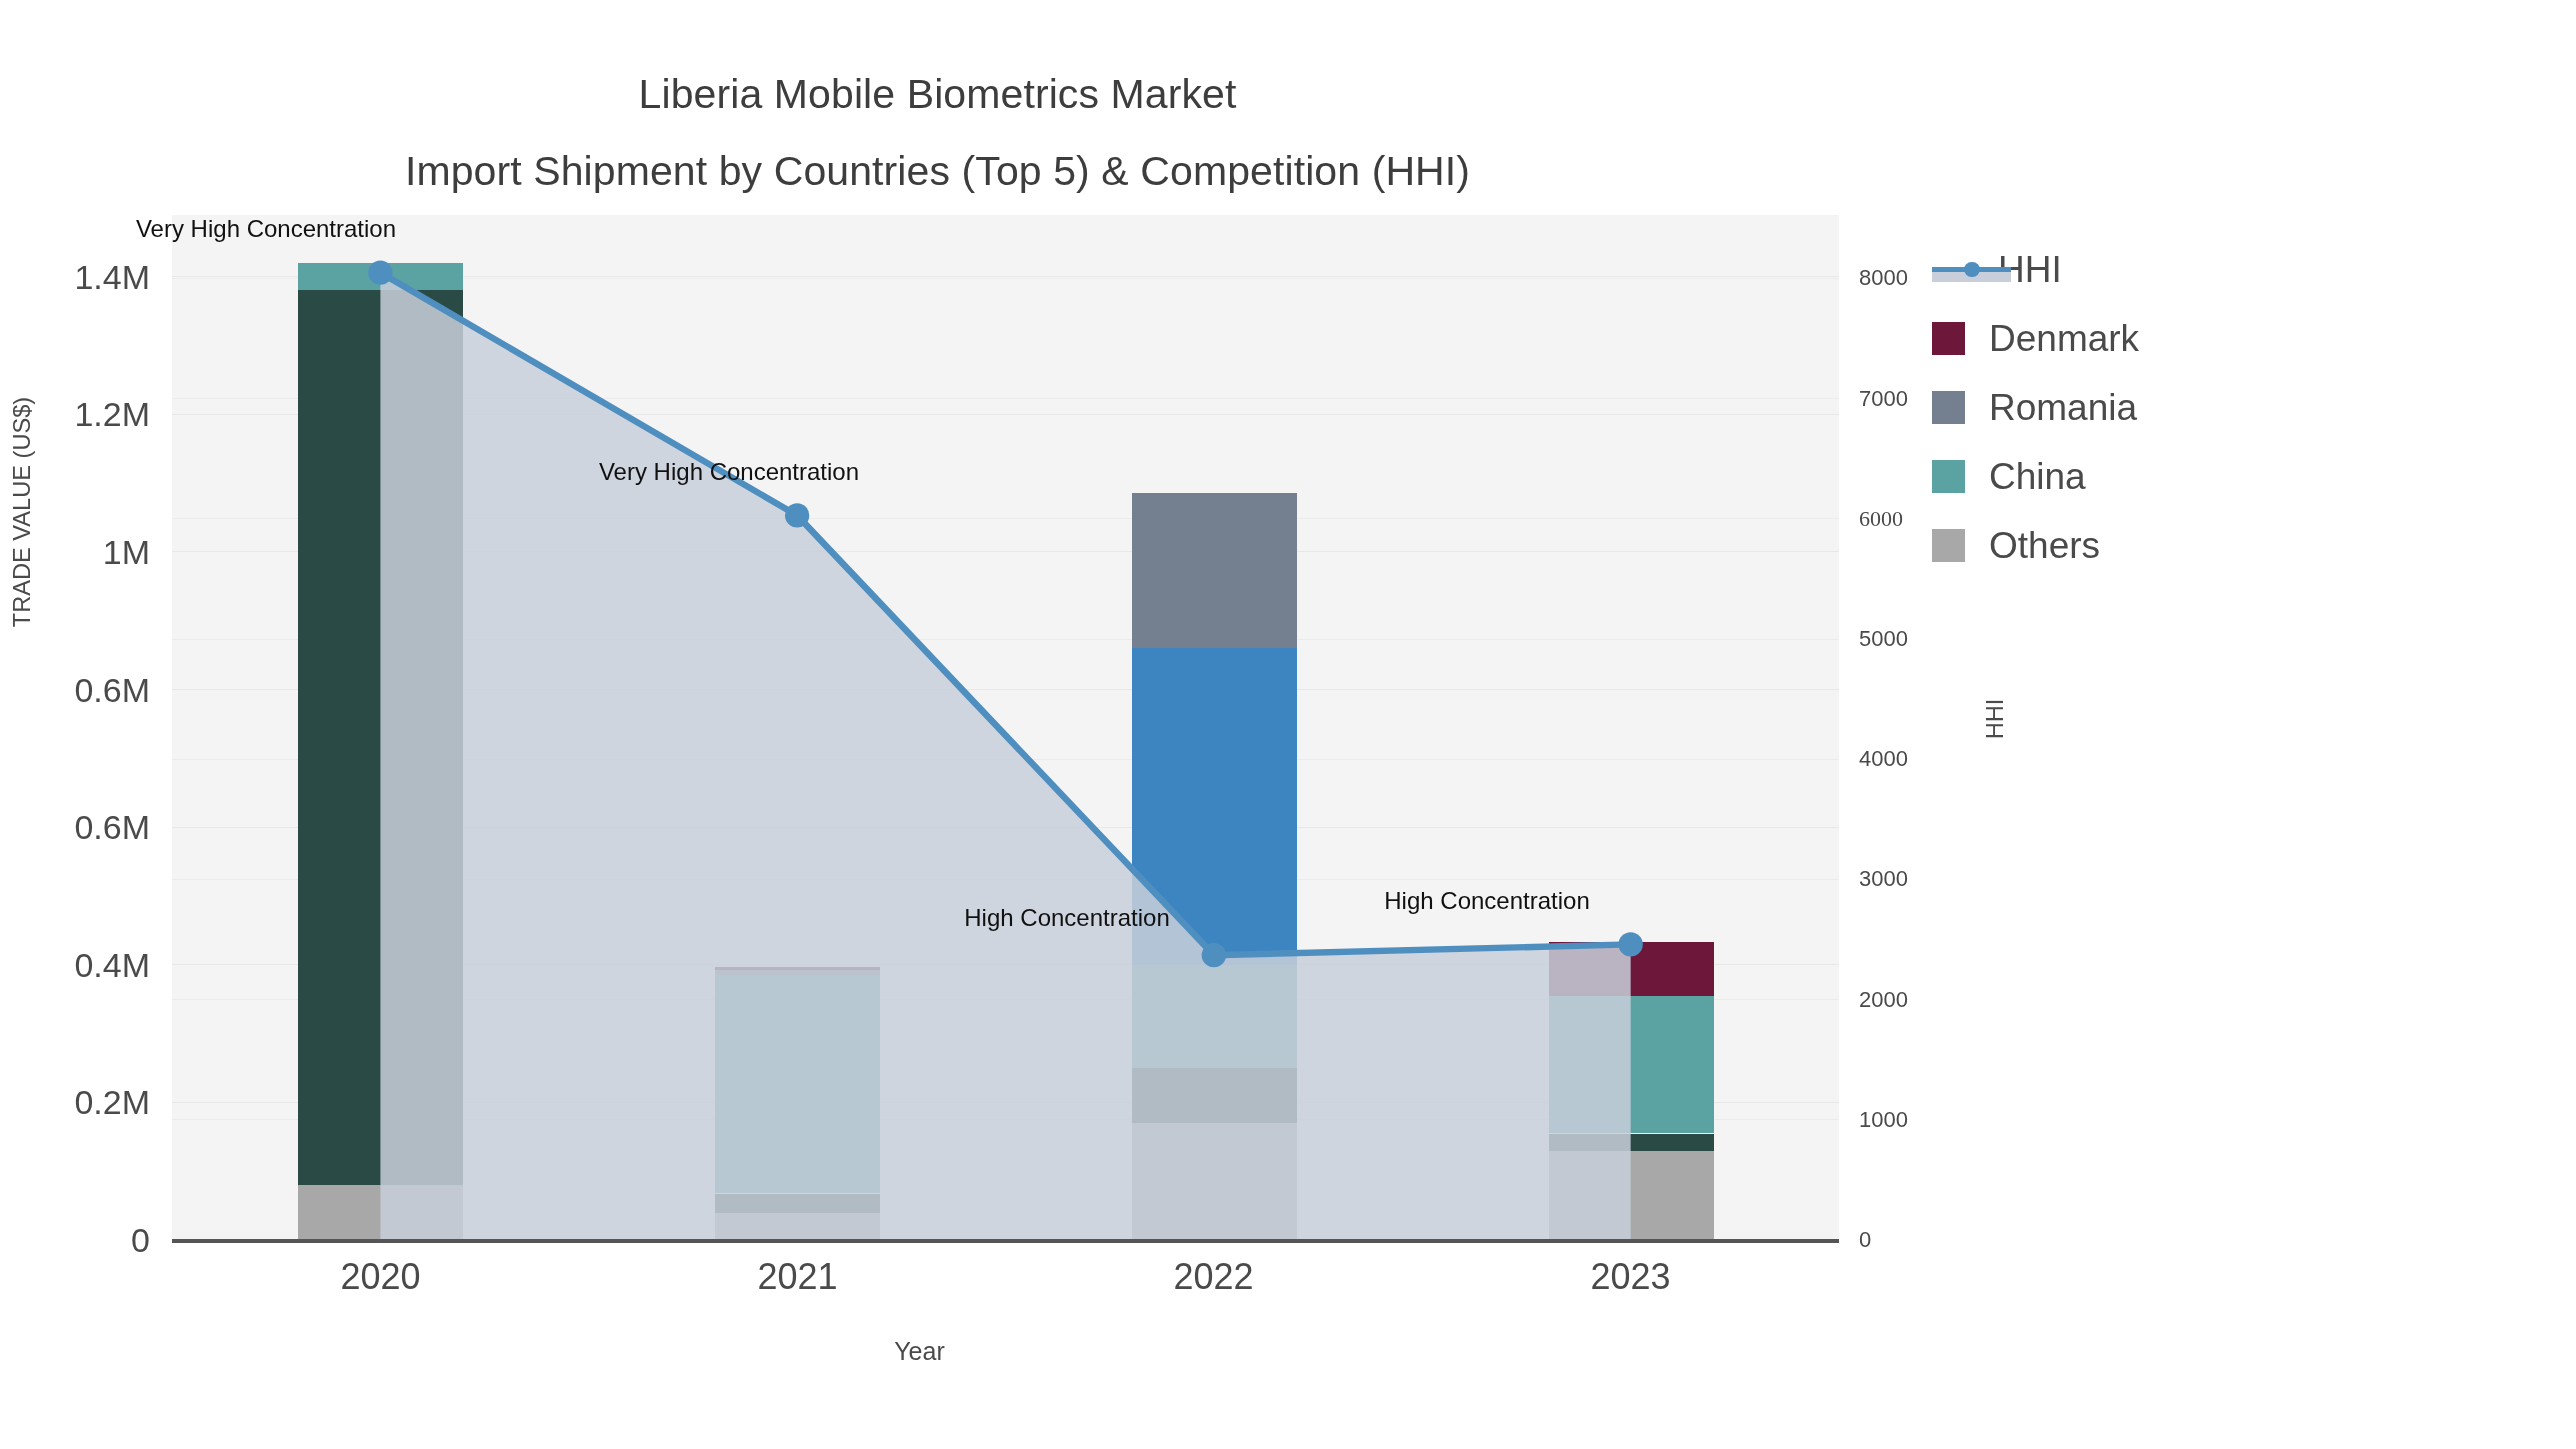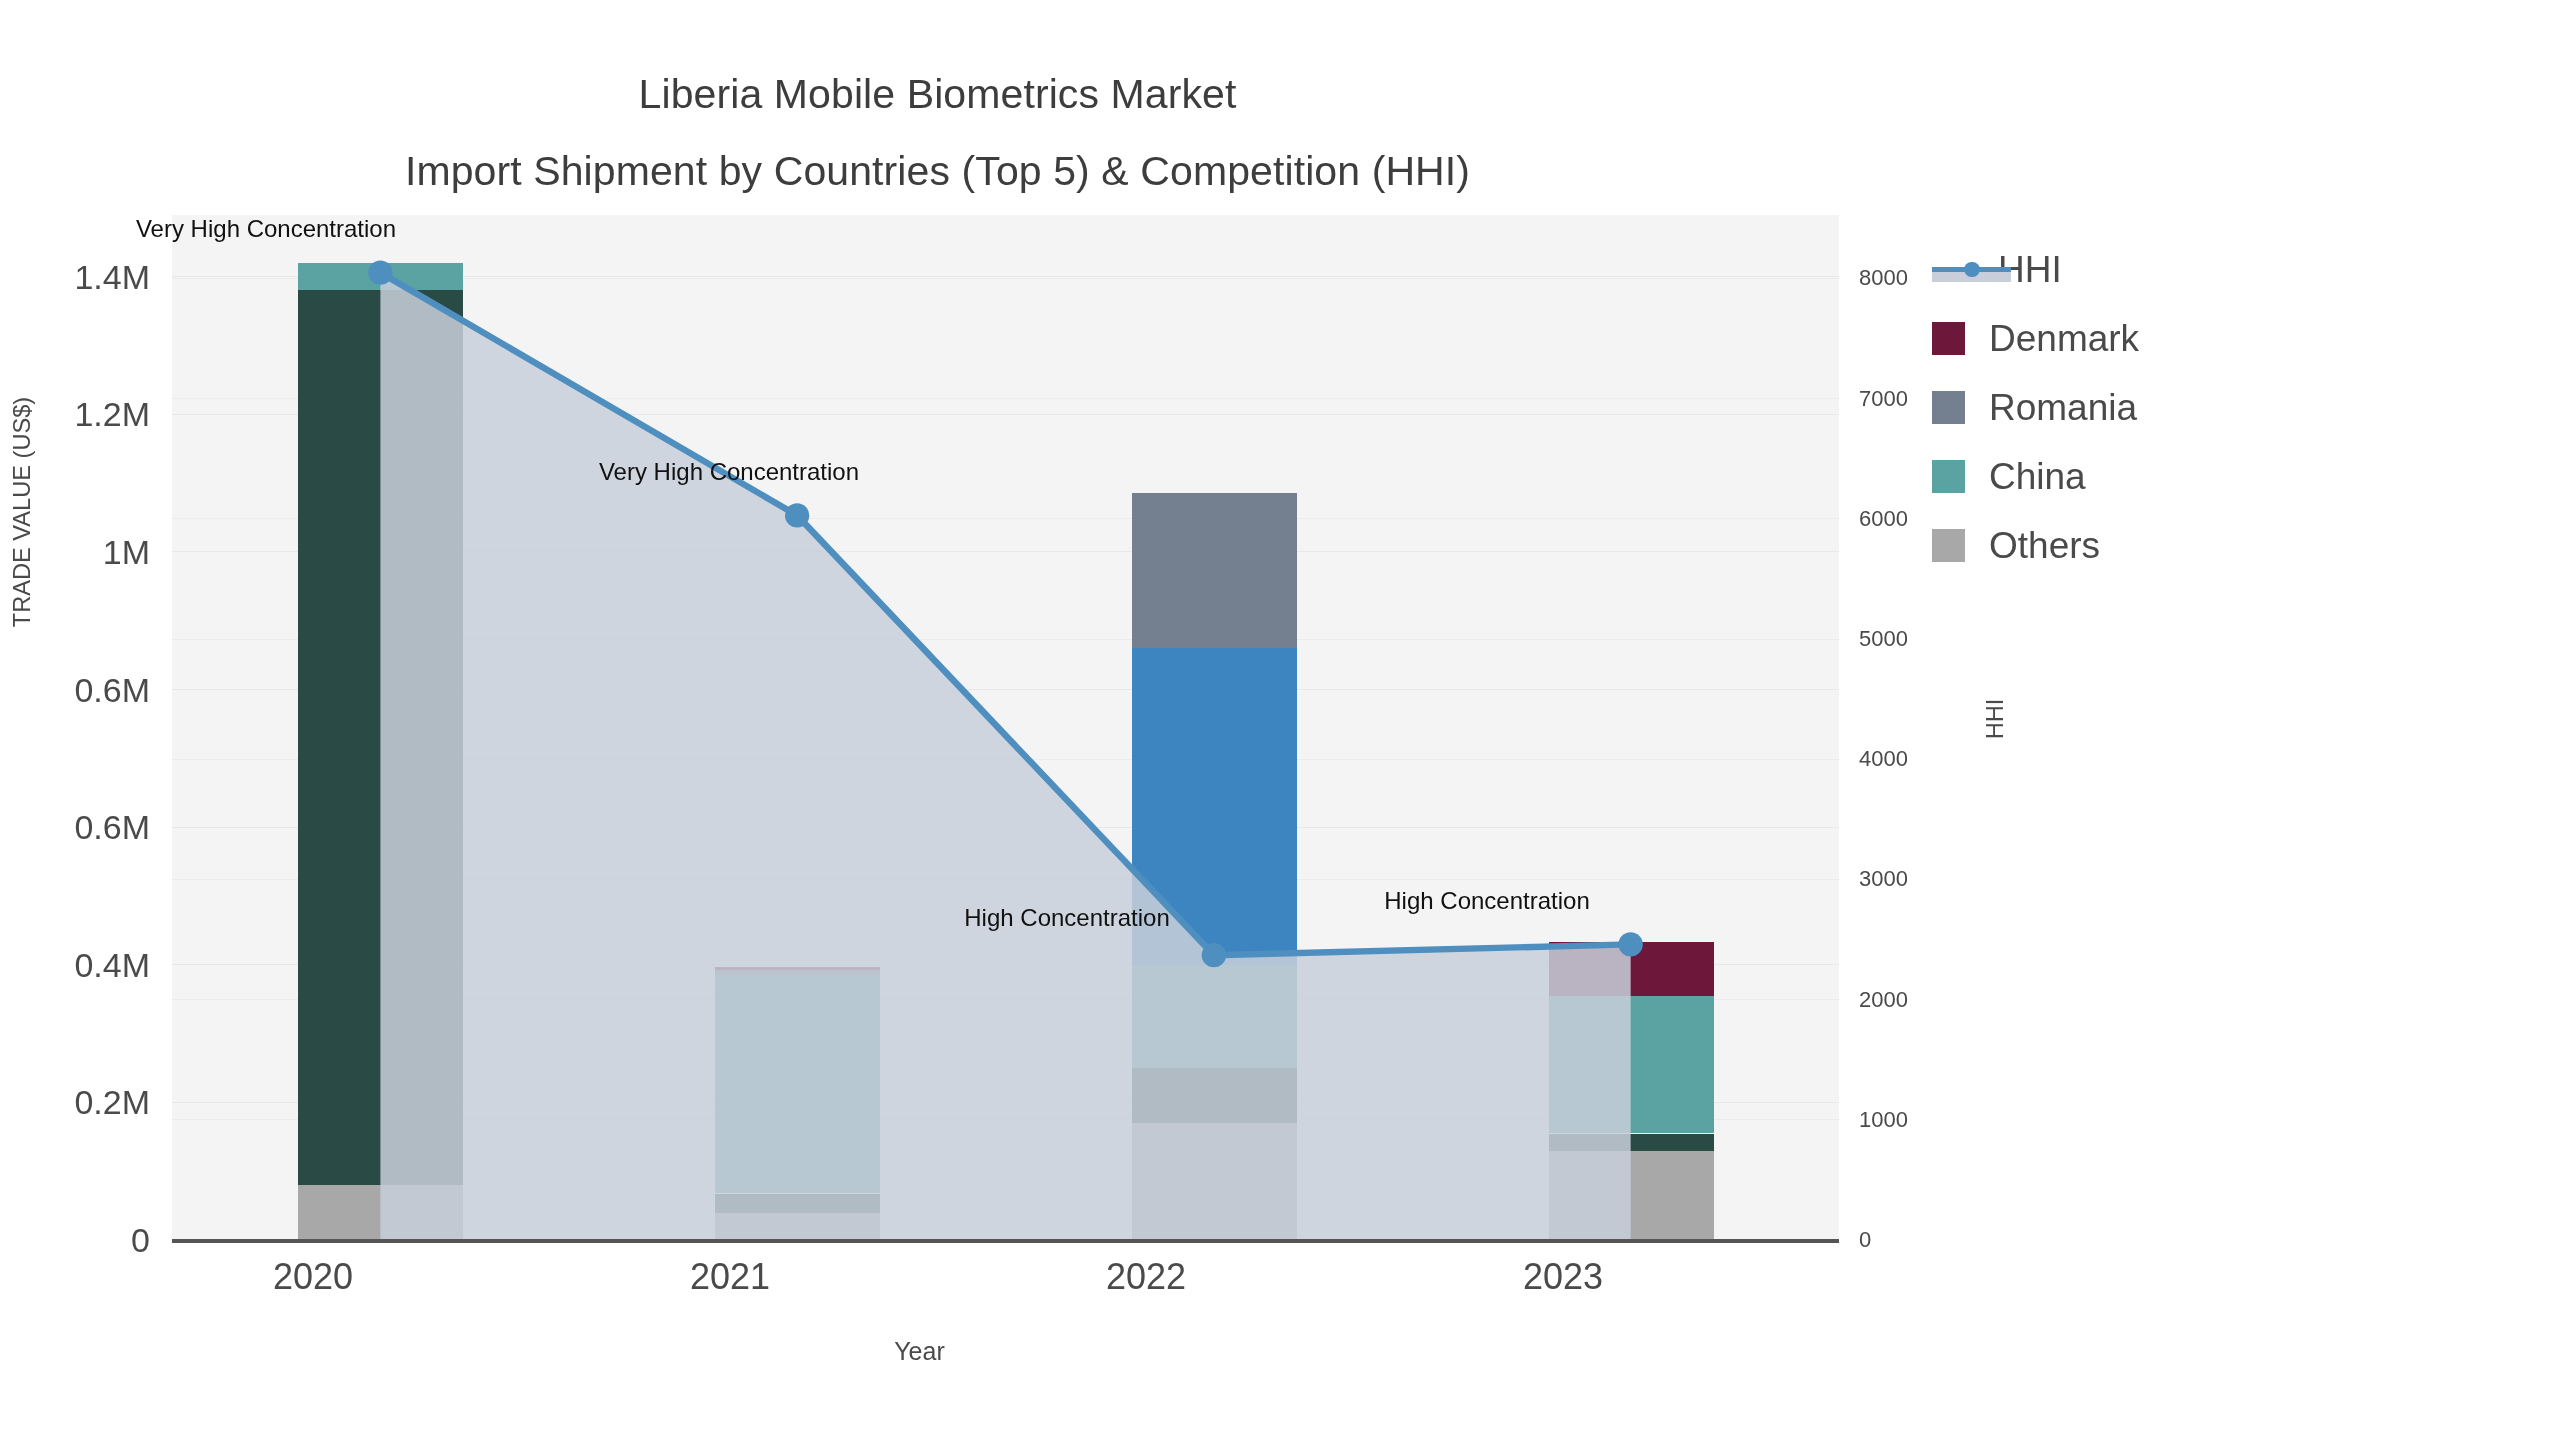--- a/index.html
+++ b/index.html
@@ -52,21 +52,21 @@
     position:absolute;right:0;width:143px;text-align:right;
     color:#4a4a4a;font-size:34px;transform:translateY(-50%);
     white-space:nowrap;
   }
   .y2tick{
     position:absolute;left:0;width:186px;text-align:left;
     color:#4a4a4a;font-size:22px;transform:translateY(-50%);
     white-space:nowrap;
   }
   .xtick{
-    position:absolute;top:1256px;width:215px;text-align:left;
+    position:absolute;top:1256px;width:215px;text-align:center;
     color:#4a4a4a;font-size:36px;
   }
 
   .axis-line{
     position:absolute;left:172px;top:1239px;width:1667px;height:3.6px;
     background:#555;
   }
 
   .ylabel{
     position:absolute;left:8.6px;top:512px;
@@ -191,21 +191,21 @@
       <div class="ytick" style="left: 0px; width: 150px; top: 414px;">1.2M</div>
       <div class="ytick" style="left: 0px; width: 150px; top: 277px;">1.4M</div>
     </div>
   <div id="y2ticks">
       <div class="y2tick" style="left: 1859px; top: 1240px;">0</div>
       <div class="y2tick" style="left: 1859px; top: 1120px;">1000</div>
       <div class="y2tick" style="left: 1859px; top: 1000px;">2000</div>
       <div class="y2tick" style="left: 1859px; top: 879px;">3000</div>
       <div class="y2tick" style="left: 1859px; top: 759px;">4000</div>
       <div class="y2tick" style="left: 1859px; top: 639px;">5000</div>
-      <div class="y2tick" style="left: 1859px; top: 519px;">6000</div>
+      <div class="y2tick" style="left: 1859px; top: 519px; font-family: Liberation Serif, serif;">6000</div>
       <div class="y2tick" style="left: 1859px; top: 399px;">7000</div>
       <div class="y2tick" style="left: 1859px; top: 278px;">8000</div>
     </div>
   <div id="xticks">
       <div class="xtick" style="left: 273px;">2020</div>
       <div class="xtick" style="left: 690px;">2021</div>
       <div class="xtick" style="left: 1106px;">2022</div>
       <div class="xtick" style="left: 1523px;">2023</div>
     </div>
   <div id="annots">

